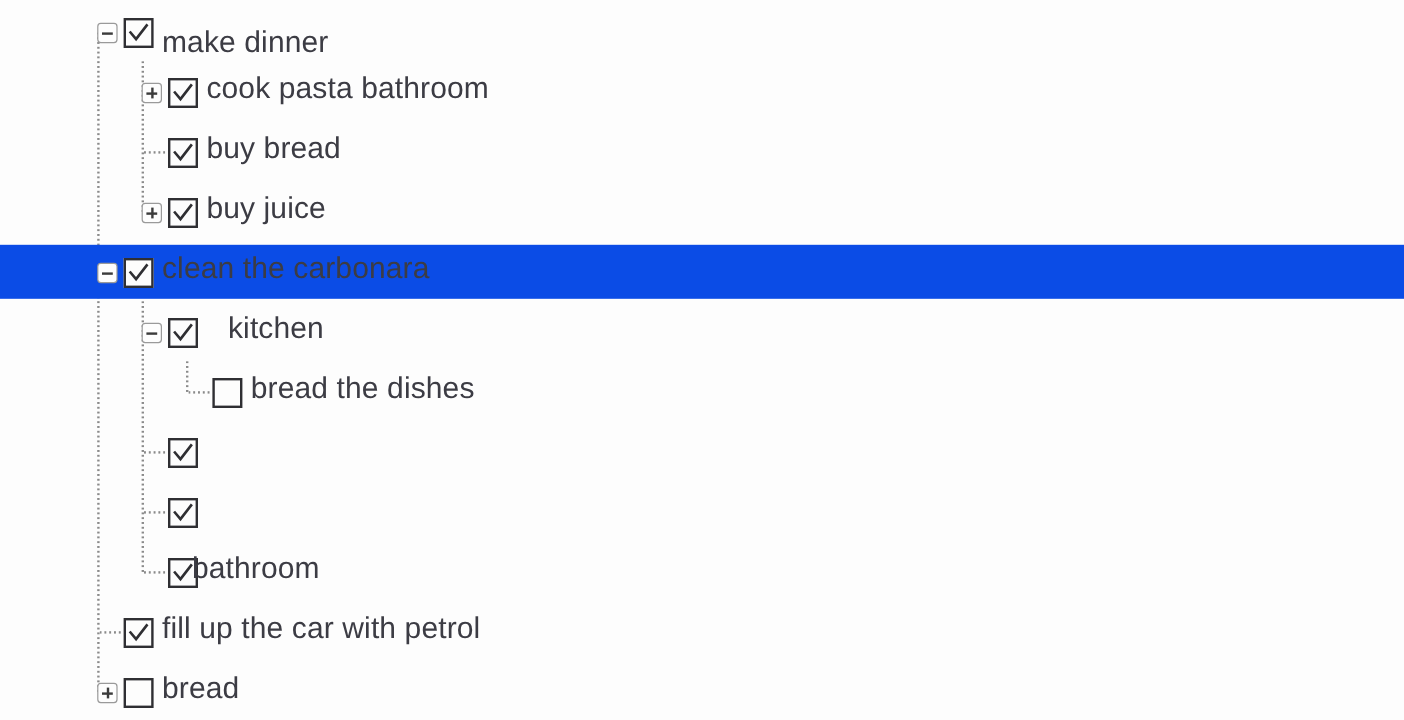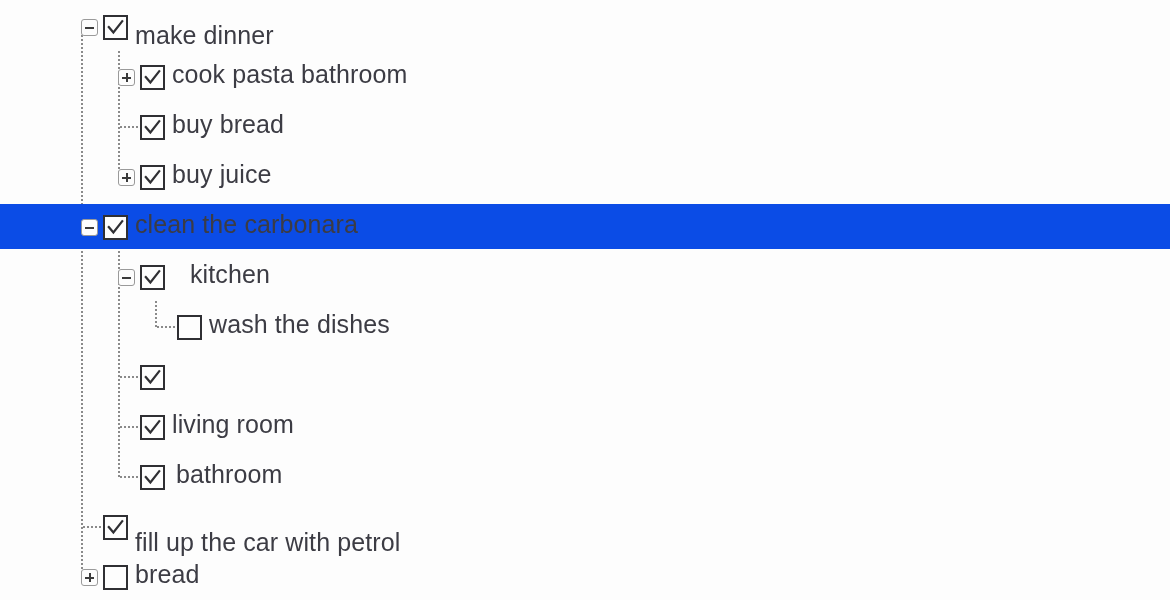--- a/index.html
+++ b/index.html
@@ -182,48 +182,47 @@
         <polyline class="tick" points="4.5,12 10,18.5 20.5,5"></polyline>
       </svg>
     </div>
     <div class="label" style="left: 172px; top: 252px; margin-left: 18px;">kitchen</div>
     <div class="row" style="top: 304px; height: 45px;"></div>
     <div class="checkbox hidden-tick" style="left: 177px; top: 314.5px;">
       <svg viewBox="0 0 25 25" xmlns="http://www.w3.org/2000/svg">
         <polyline class="tick" points="4.5,12 10,18.5 20.5,5"></polyline>
       </svg>
     </div>
-    <div class="label" style="left: 209px; top: 302px;">wash the dishes</div>
+    <div class="label" style="left: 209px; top: 302px;">bread the dishes</div>
     <div class="row" style="top: 354px; height: 45px;"></div>
     <div class="checkbox" style="left: 140px; top: 364.5px;">
       <svg viewBox="0 0 25 25" xmlns="http://www.w3.org/2000/svg">
         <polyline class="tick" points="4.5,12 10,18.5 20.5,5"></polyline>
       </svg>
     </div>
     <div class="row" style="top: 404px; height: 45px;"></div>
     <div class="checkbox" style="left: 140px; top: 414.5px;">
       <svg viewBox="0 0 25 25" xmlns="http://www.w3.org/2000/svg">
         <polyline class="tick" points="4.5,12 10,18.5 20.5,5"></polyline>
       </svg>
     </div>
-    <div class="label" style="left: 172px; top: 402px;">living room</div>
     <div class="row" style="top: 454px; height: 45px;"></div>
     <div class="checkbox" style="left: 140px; top: 464.5px;">
       <svg viewBox="0 0 25 25" xmlns="http://www.w3.org/2000/svg">
         <polyline class="tick" points="4.5,12 10,18.5 20.5,5"></polyline>
       </svg>
     </div>
-    <div class="label" style="left: 176px; top: 452px;">bathroom</div>
+    <div class="label" style="left: 160px; top: 452px;">bathroom</div>
     <div class="row" style="top: 504px; height: 45px;"></div>
     <div class="checkbox" style="left: 103px; top: 514.5px;">
       <svg viewBox="0 0 25 25" xmlns="http://www.w3.org/2000/svg">
         <polyline class="tick" points="4.5,12 10,18.5 20.5,5"></polyline>
       </svg>
     </div>
-    <div class="label" style="left: 135px; top: 520px;">fill up the car with petrol</div>
+    <div class="label" style="left: 135px; top: 502px;">fill up the car with petrol</div>
     <div class="row" style="top: 554px; height: 45px;"></div>
     <div class="expander plus" style="left: 81px; top: 568.5px;"></div>
     <div class="checkbox hidden-tick" style="left: 103px; top: 564.5px;">
       <svg viewBox="0 0 25 25" xmlns="http://www.w3.org/2000/svg">
         <polyline class="tick" points="4.5,12 10,18.5 20.5,5"></polyline>
       </svg>
     </div>
     <div class="label" style="left: 135px; top: 552px;">bread</div>
   </div>
 

